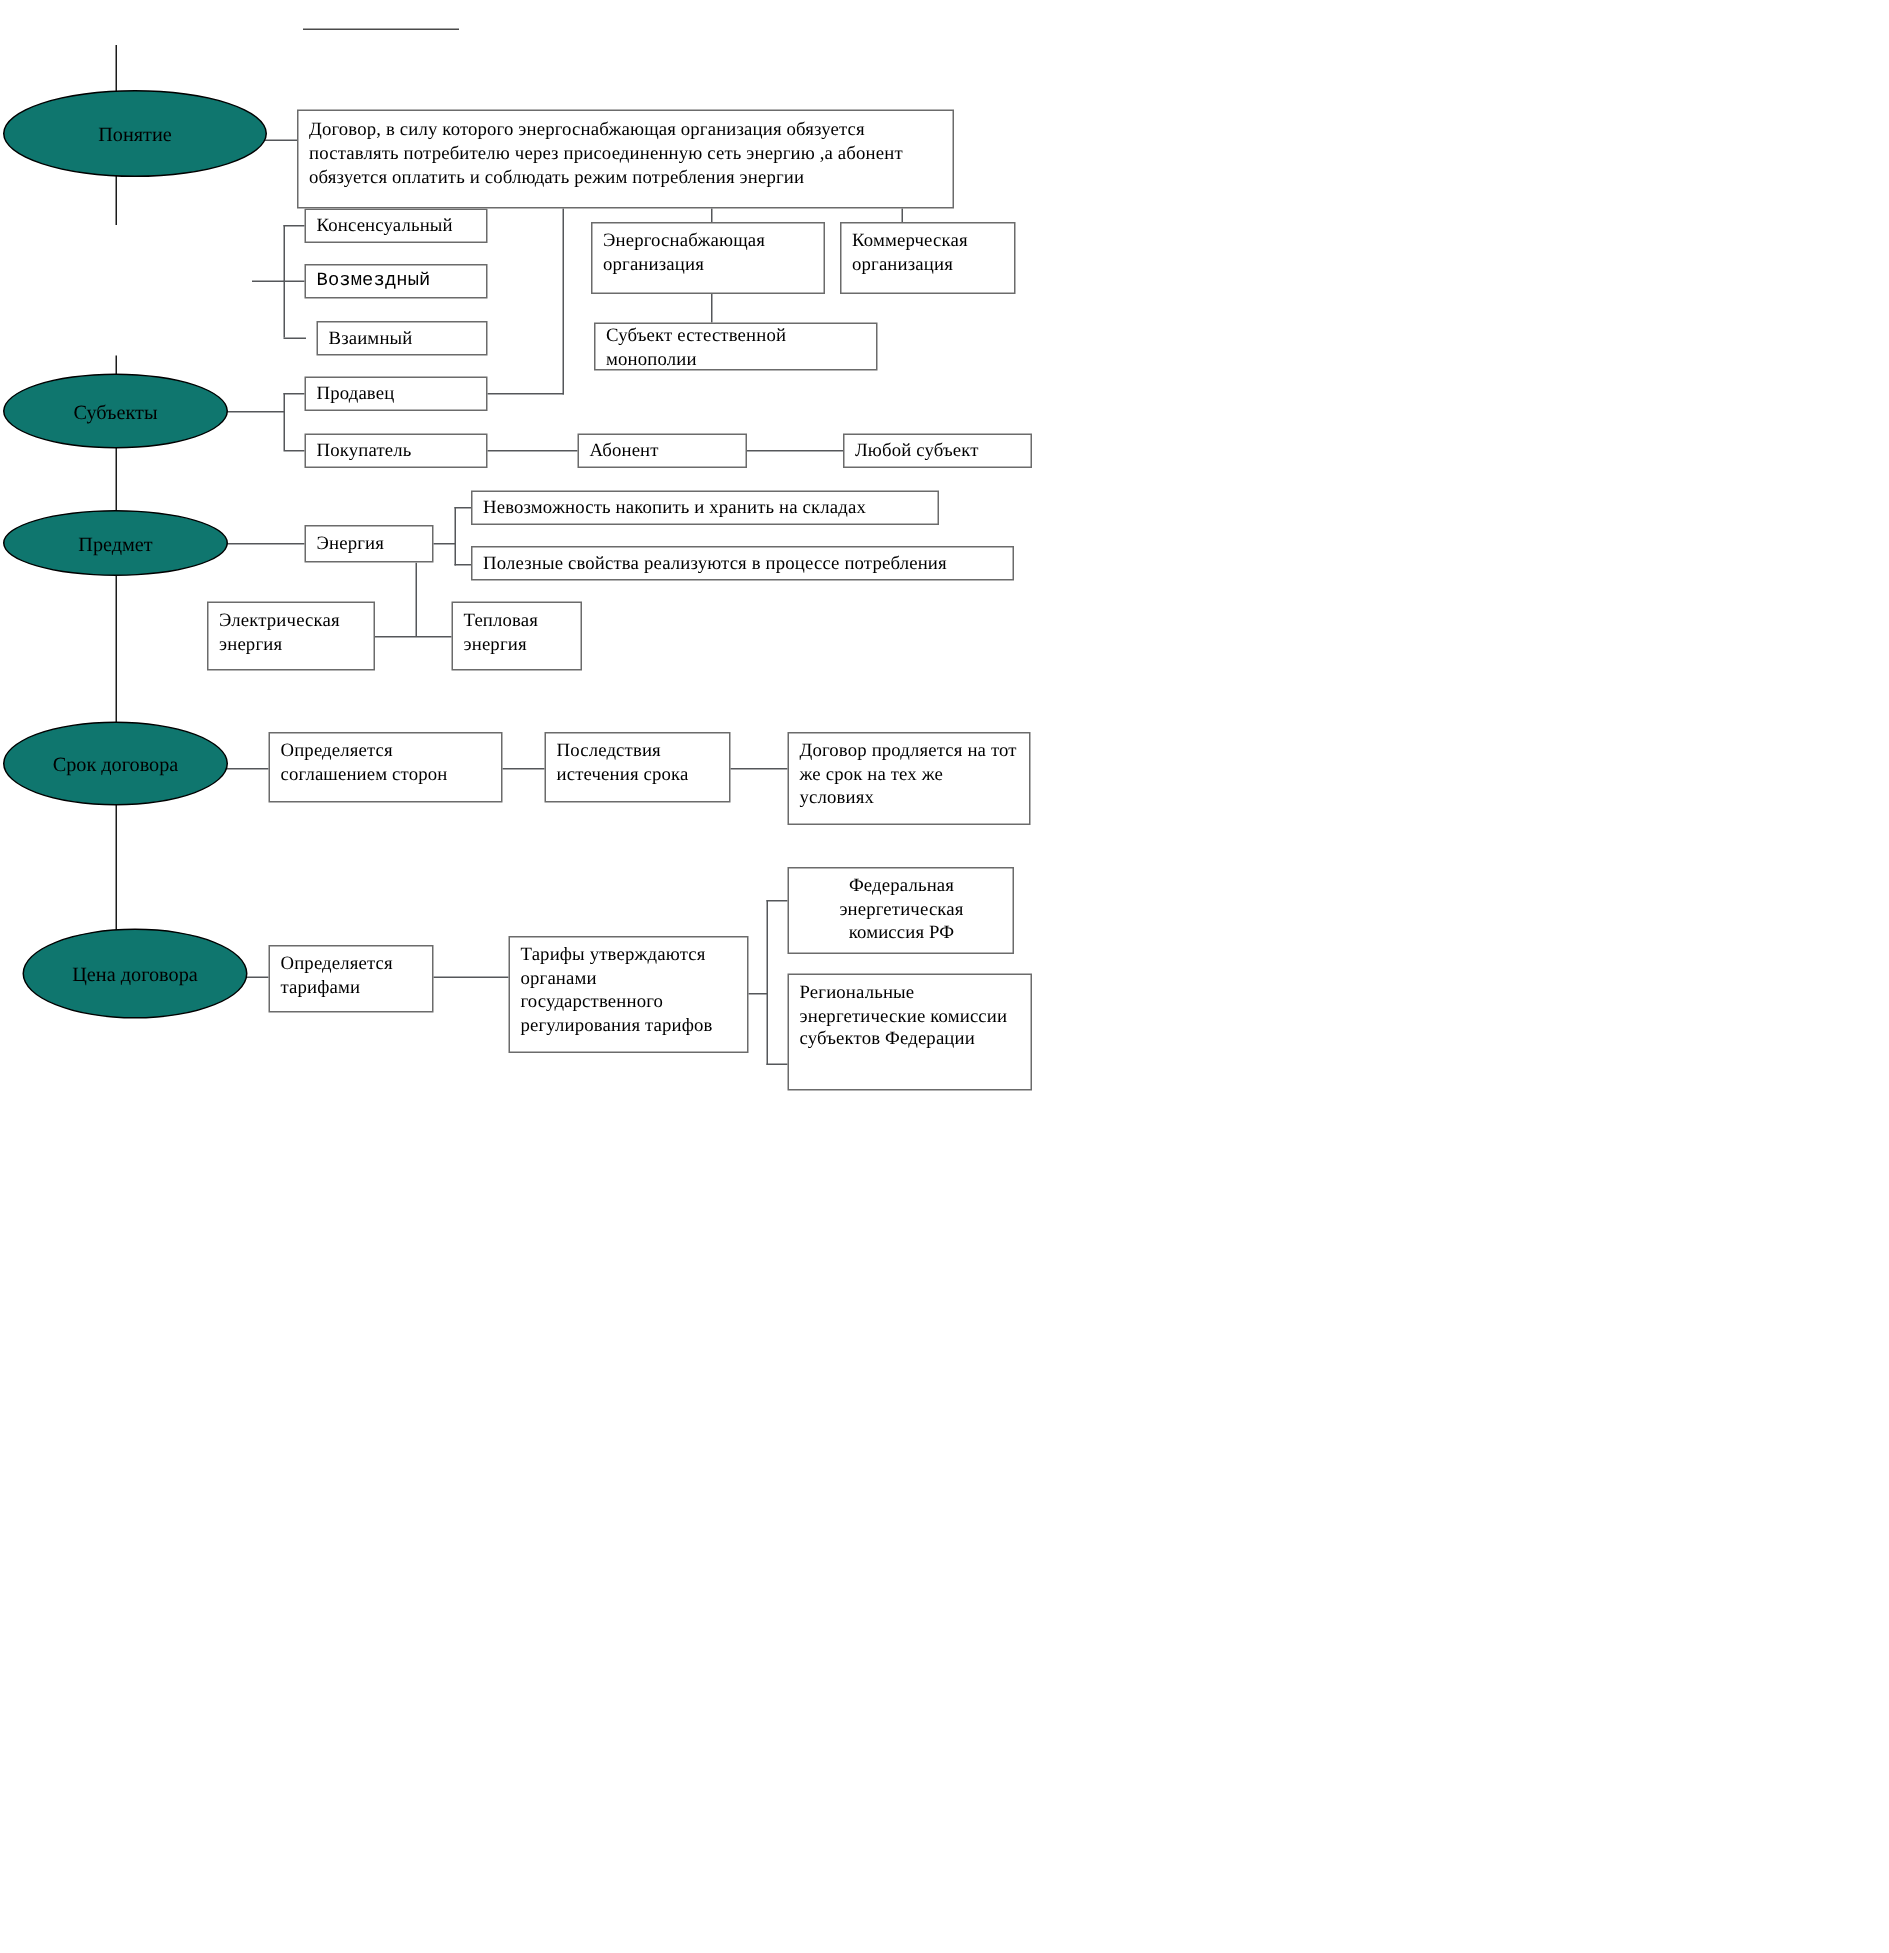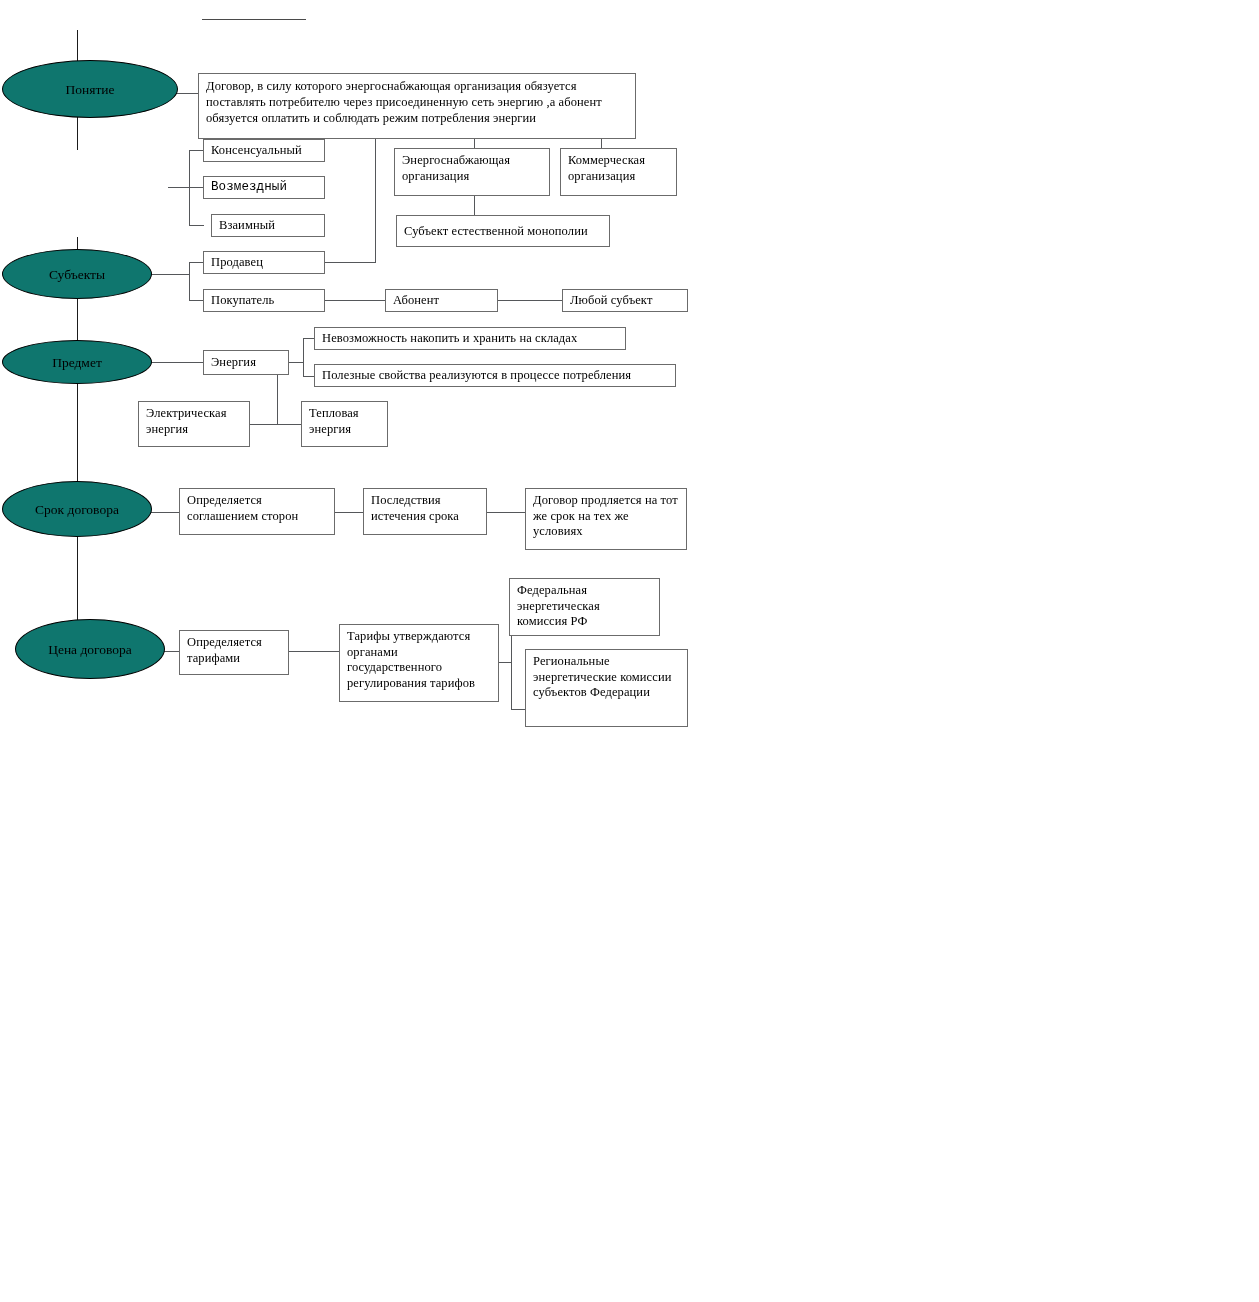--- a/index.html
+++ b/index.html
@@ -129,21 +129,21 @@
   <div class="hline" style="left:324px; top:262px; width:52px;"></div>
   <div class="vline" style="left:375px; top:137px; height:126px;"></div>
   <div class="hline" style="left:375px; top:137px; width:227px;"></div>
   <div class="vline" style="left:474px; top:137px; height:11px;"></div>
   <div class="vline" style="left:601px; top:137px; height:11px;"></div>
 
   <div class="node-box" style="left:394px; top:148px; width:156px; height:48px;">Энергоснабжающая организация</div>
   <div class="node-box" style="left:560px; top:148px; width:117px; height:48px;">Коммерческая организация</div>
 
   <div class="vline" style="left:474px; top:196px; height:20px;"></div>
-  <div class="node-box mid" style="left:396px; top:215px; width:214px; height:32px;">
+  <div class="node-box mid" style="left:396px; top:215px; width:189px; height:32px;">
     <span>Субъект естественной монополии</span>
   </div>
 
   <div class="hline" style="left:324px; top:300px; width:62px;"></div>
   <div class="node-box mid" style="left:385px; top:289px; width:113px; height:23px;align-items:flex-end;">
     <span>Абонент</span>
   </div>
   <div class="hline" style="left:475px; top:300px; width:88px;"></div>
   <div class="node-box mid" style="left:562px; top:289px; width:126px; height:23px;">
     <span>Любой субъект</span>
@@ -190,16 +190,16 @@
   <div class="hline" style="left:150px; top:651px; width:30px;"></div>
   <div class="node-box" style="left:179px; top:630px; width:110px; height:45px;">Определяется тарифами</div>
   <div class="hline" style="left:288px; top:651px; width:52px;"></div>
   <div class="node-box" style="left:339px; top:624px; width:160px; height:78px;">Тарифы утверждаются органами государственного регулирования тарифов</div>
 
   <div class="hline" style="left:498px; top:662px; width:14px;"></div>
   <div class="vline" style="left:511px; top:600px; height:110px;"></div>
   <div class="hline" style="left:511px; top:600px; width:15px;"></div>
   <div class="hline" style="left:511px; top:709px; width:15px;"></div>
 
-  <div class="node-box" style="left:509px; top:578px; width:151px; height:58px;">Федеральная энергетическая комиссия РФ</div>
+  <div class="node-box" style="left:525px; top:578px; width:151px; height:58px;text-align:center;">Федеральная энергетическая комиссия РФ</div>
   <div class="node-box" style="left:525px; top:649px; width:163px; height:78px;">Региональные энергетические комиссии субъектов Федерации</div>
 
 </div>
 
 </body></html>

